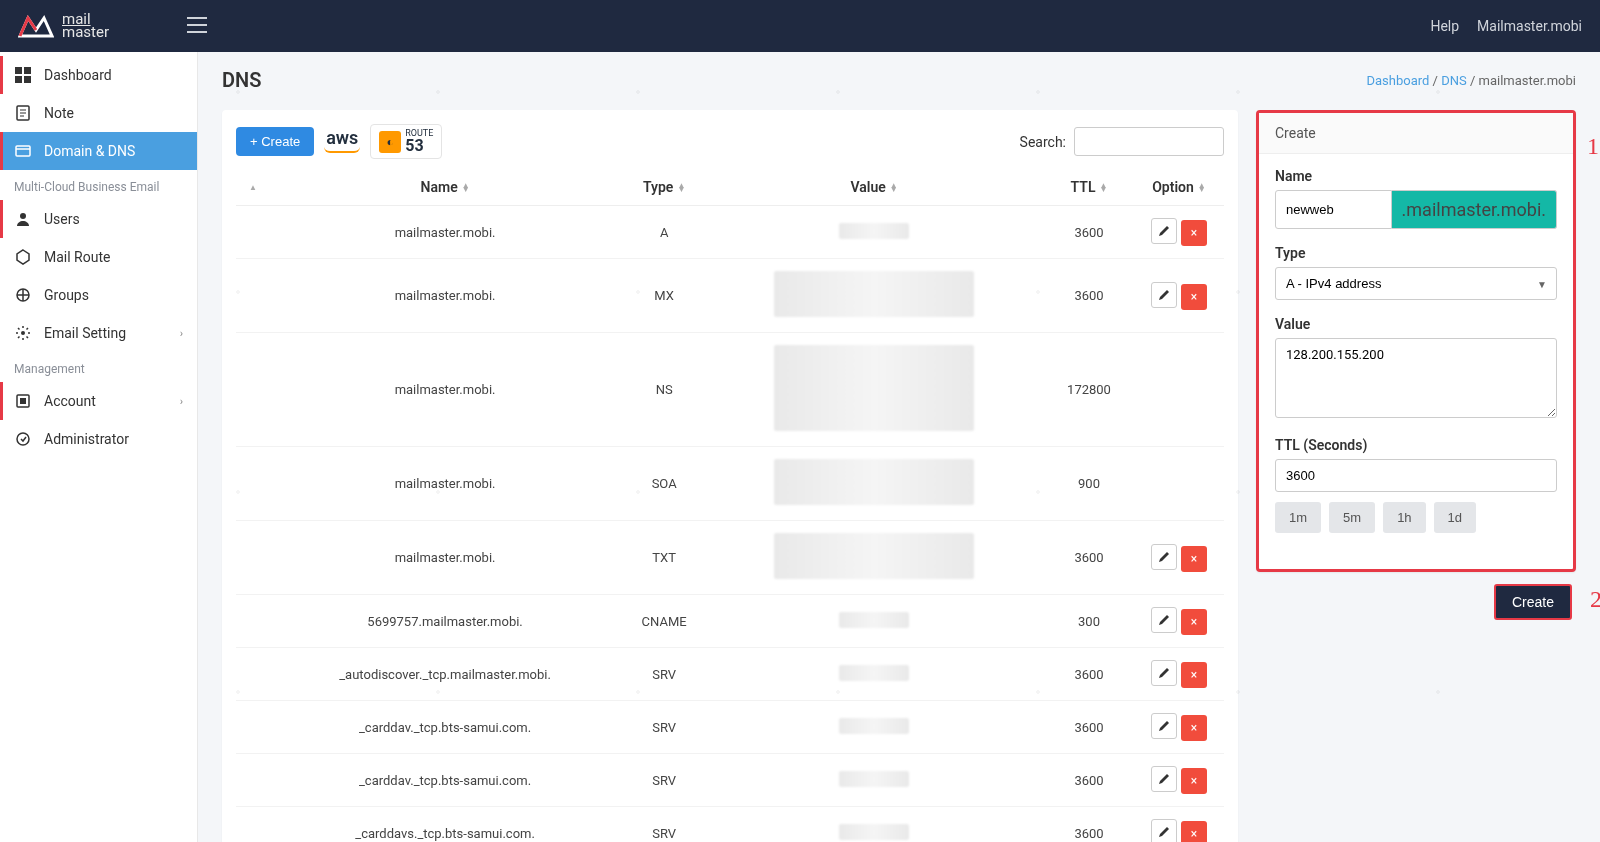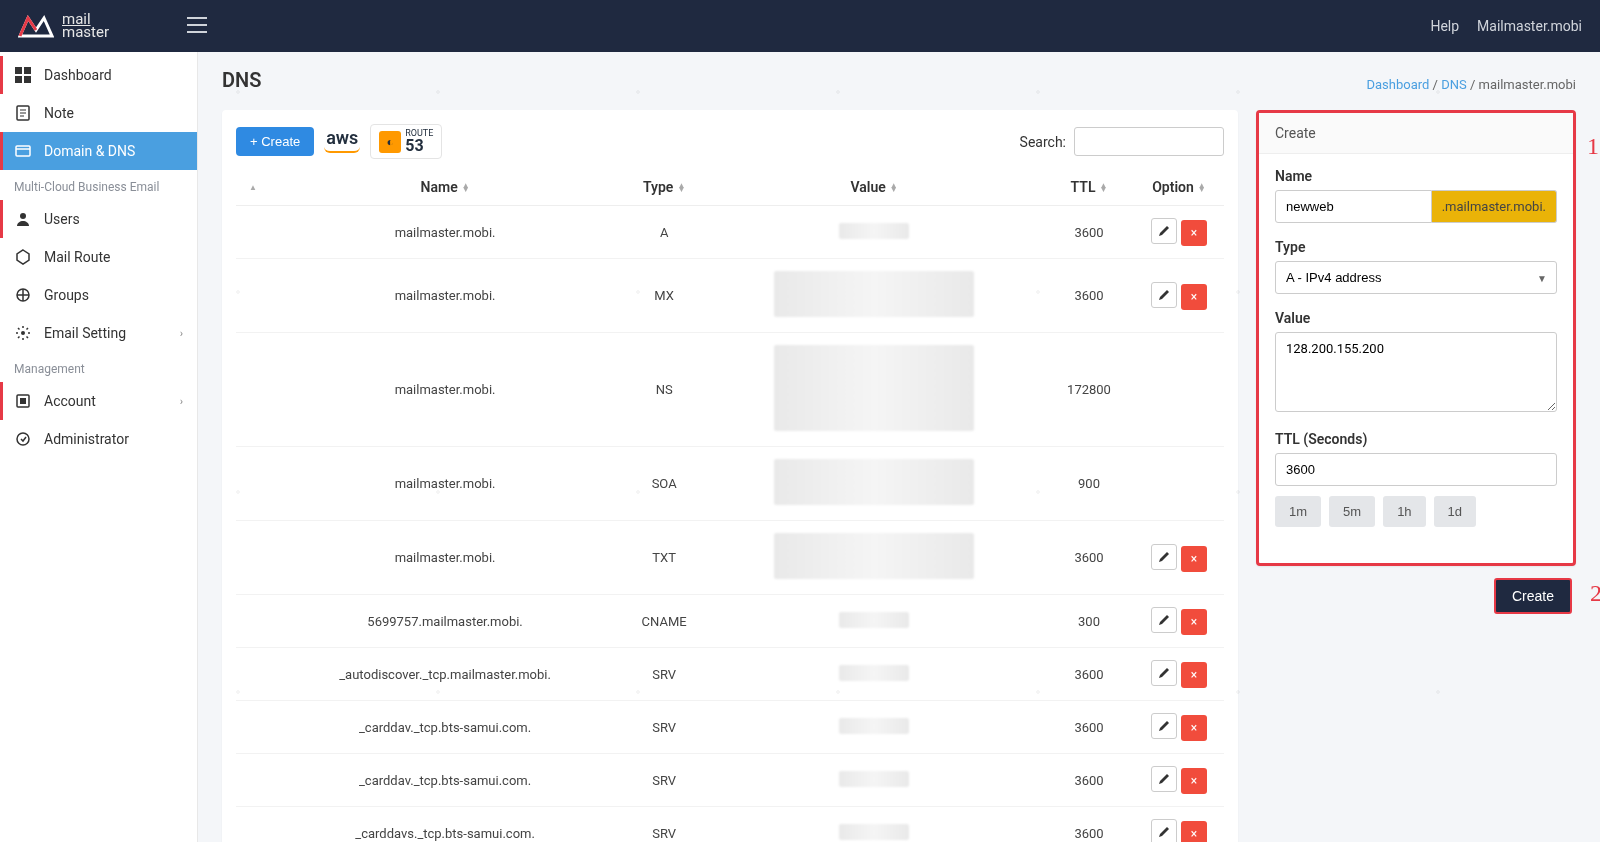--- a/index.html
+++ b/index.html
@@ -16,21 +16,21 @@
 .container { display: flex; }
 .sidebar { width: 198px; background: #fff; min-height: calc(100vh - 52px); border-right: 1px solid #e8e8e8; padding-top: 4px; }
 .side-item { display: flex; align-items: center; padding: 10px 14px; gap: 12px; font-size: 14px; color: #333; cursor: pointer; position: relative; }
 .side-item.active { background: #4a9fe0; color: #fff; }
 .side-item.active::before { content:''; position:absolute; left:0; top:0; bottom:0; width:3px; background:#e63946; }
 .side-item:first-child::before { content:''; position:absolute; left:0; top:0; bottom:0; width:3px; background:#e63946; }
 .side-item .chev { margin-left: auto; font-size: 11px; color: #888; }
 .side-section { padding: 10px 14px 6px; font-size: 12px; color: #8a8f98; }
 .side-icon { width: 18px; height: 18px; display: inline-flex; align-items: center; justify-content: center; font-size: 15px; }
 .main { flex: 1; padding: 0; }
-.page-head { display: flex; align-items: flex-end; padding: 16px 24px 8px; }
+.page-head { display: flex; align-items: center; padding: 16px 24px 8px; }
 .page-title { font-size: 20px; font-weight: 600; color: #333; }
 .breadcrumb { margin-left: auto; font-size: 13px; color: #666; }
 .breadcrumb a { color: #4a9fe0; text-decoration: none; }
 .content-row { display: flex; gap: 18px; padding: 10px 24px 24px; align-items: flex-start; }
 .card { background: #fff; border-radius: 4px; box-shadow: 0 1px 2px rgba(0,0,0,0.06); }
 .table-card { flex: 1; padding: 14px 14px 20px; min-width: 0; }
 .table-toolbar { display: flex; align-items: center; gap: 10px; margin-bottom: 10px; }
 .btn { display: inline-flex; align-items: center; padding: 7px 14px; border-radius: 4px; border: none; cursor: pointer; font-size: 13px; }
 .btn-primary { background: #2f8ae2; color: #fff; }
 .aws-logo { font-size: 18px; font-weight: 600; color: #232f3e; display:inline-flex; flex-direction: column; align-items:center; line-height:0.9; }
@@ -55,21 +55,21 @@
 .btn-del { background: #f14c3c; color: #fff; margin-left: 4px; }
 .side-panel { width: 320px; }
 .form-card { border: 3px solid #e63946; border-radius: 4px; padding: 0; }
 .form-head { padding: 12px 16px; font-size: 14px; color:#555; border-bottom: 1px solid #eee; background:#fafafa; }
 .form-body { padding: 14px 16px 20px; }
 .form-group { margin-bottom: 16px; }
 .form-label { font-size: 14px; font-weight: 600; color:#333; display:block; margin-bottom: 6px; }
 .input-group { display: flex; }
 .form-input { border: 1px solid #ccc; padding: 8px 10px; border-radius: 3px; font-size: 13px; width: 100%; }
 .input-group .form-input { border-radius: 3px 0 0 3px; flex: 1; }
-.input-addon { background: #eab308; border: 1px solid #ccc; border-left: none; padding: 8px 10px; font-size: 13px; color:#444; border-radius: 0 3px 3px 0; }
+.input-addon { background: #14b8a6; border: 1px solid #ccc; border-left: none; padding: 8px 10px; font-size: 18px; color:#444; border-radius: 0 3px 3px 0; }
 .form-select { border: 1px solid #ccc; padding: 8px 10px; border-radius: 3px; font-size: 13px; width: 100%; background:#fff; appearance: none; }
 .select-wrap { position: relative; }
 .select-wrap::after { content:'▼'; position:absolute; right:10px; top:50%; transform:translateY(-50%); font-size:10px; color:#666; pointer-events:none; }
 .form-textarea { border: 1px solid #ccc; padding: 8px 10px; border-radius: 3px; font-size: 13px; width: 100%; min-height: 80px; resize: vertical; font-family: inherit; }
 .ttl-presets { display: flex; gap: 8px; margin-top: 10px; }
 .ttl-presets button { background:#e4e6e9; border:none; padding: 8px 14px; border-radius:3px; cursor:pointer; color:#555; font-size:13px; }
 .create-btn-wrap { display:flex; justify-content: flex-end; margin-top: 12px; padding: 0 4px; }
 .btn-create-submit { background:#1f2940; color:#fff; padding: 8px 16px; border-radius:3px; border: 2px solid #e63946; cursor:pointer; font-size:14px; }
 .annot { position: absolute; color: #e63946; font-size: 24px; font-weight: 400; font-family: serif; }
 .annot-1 { right: -26px; top: 20px; }

